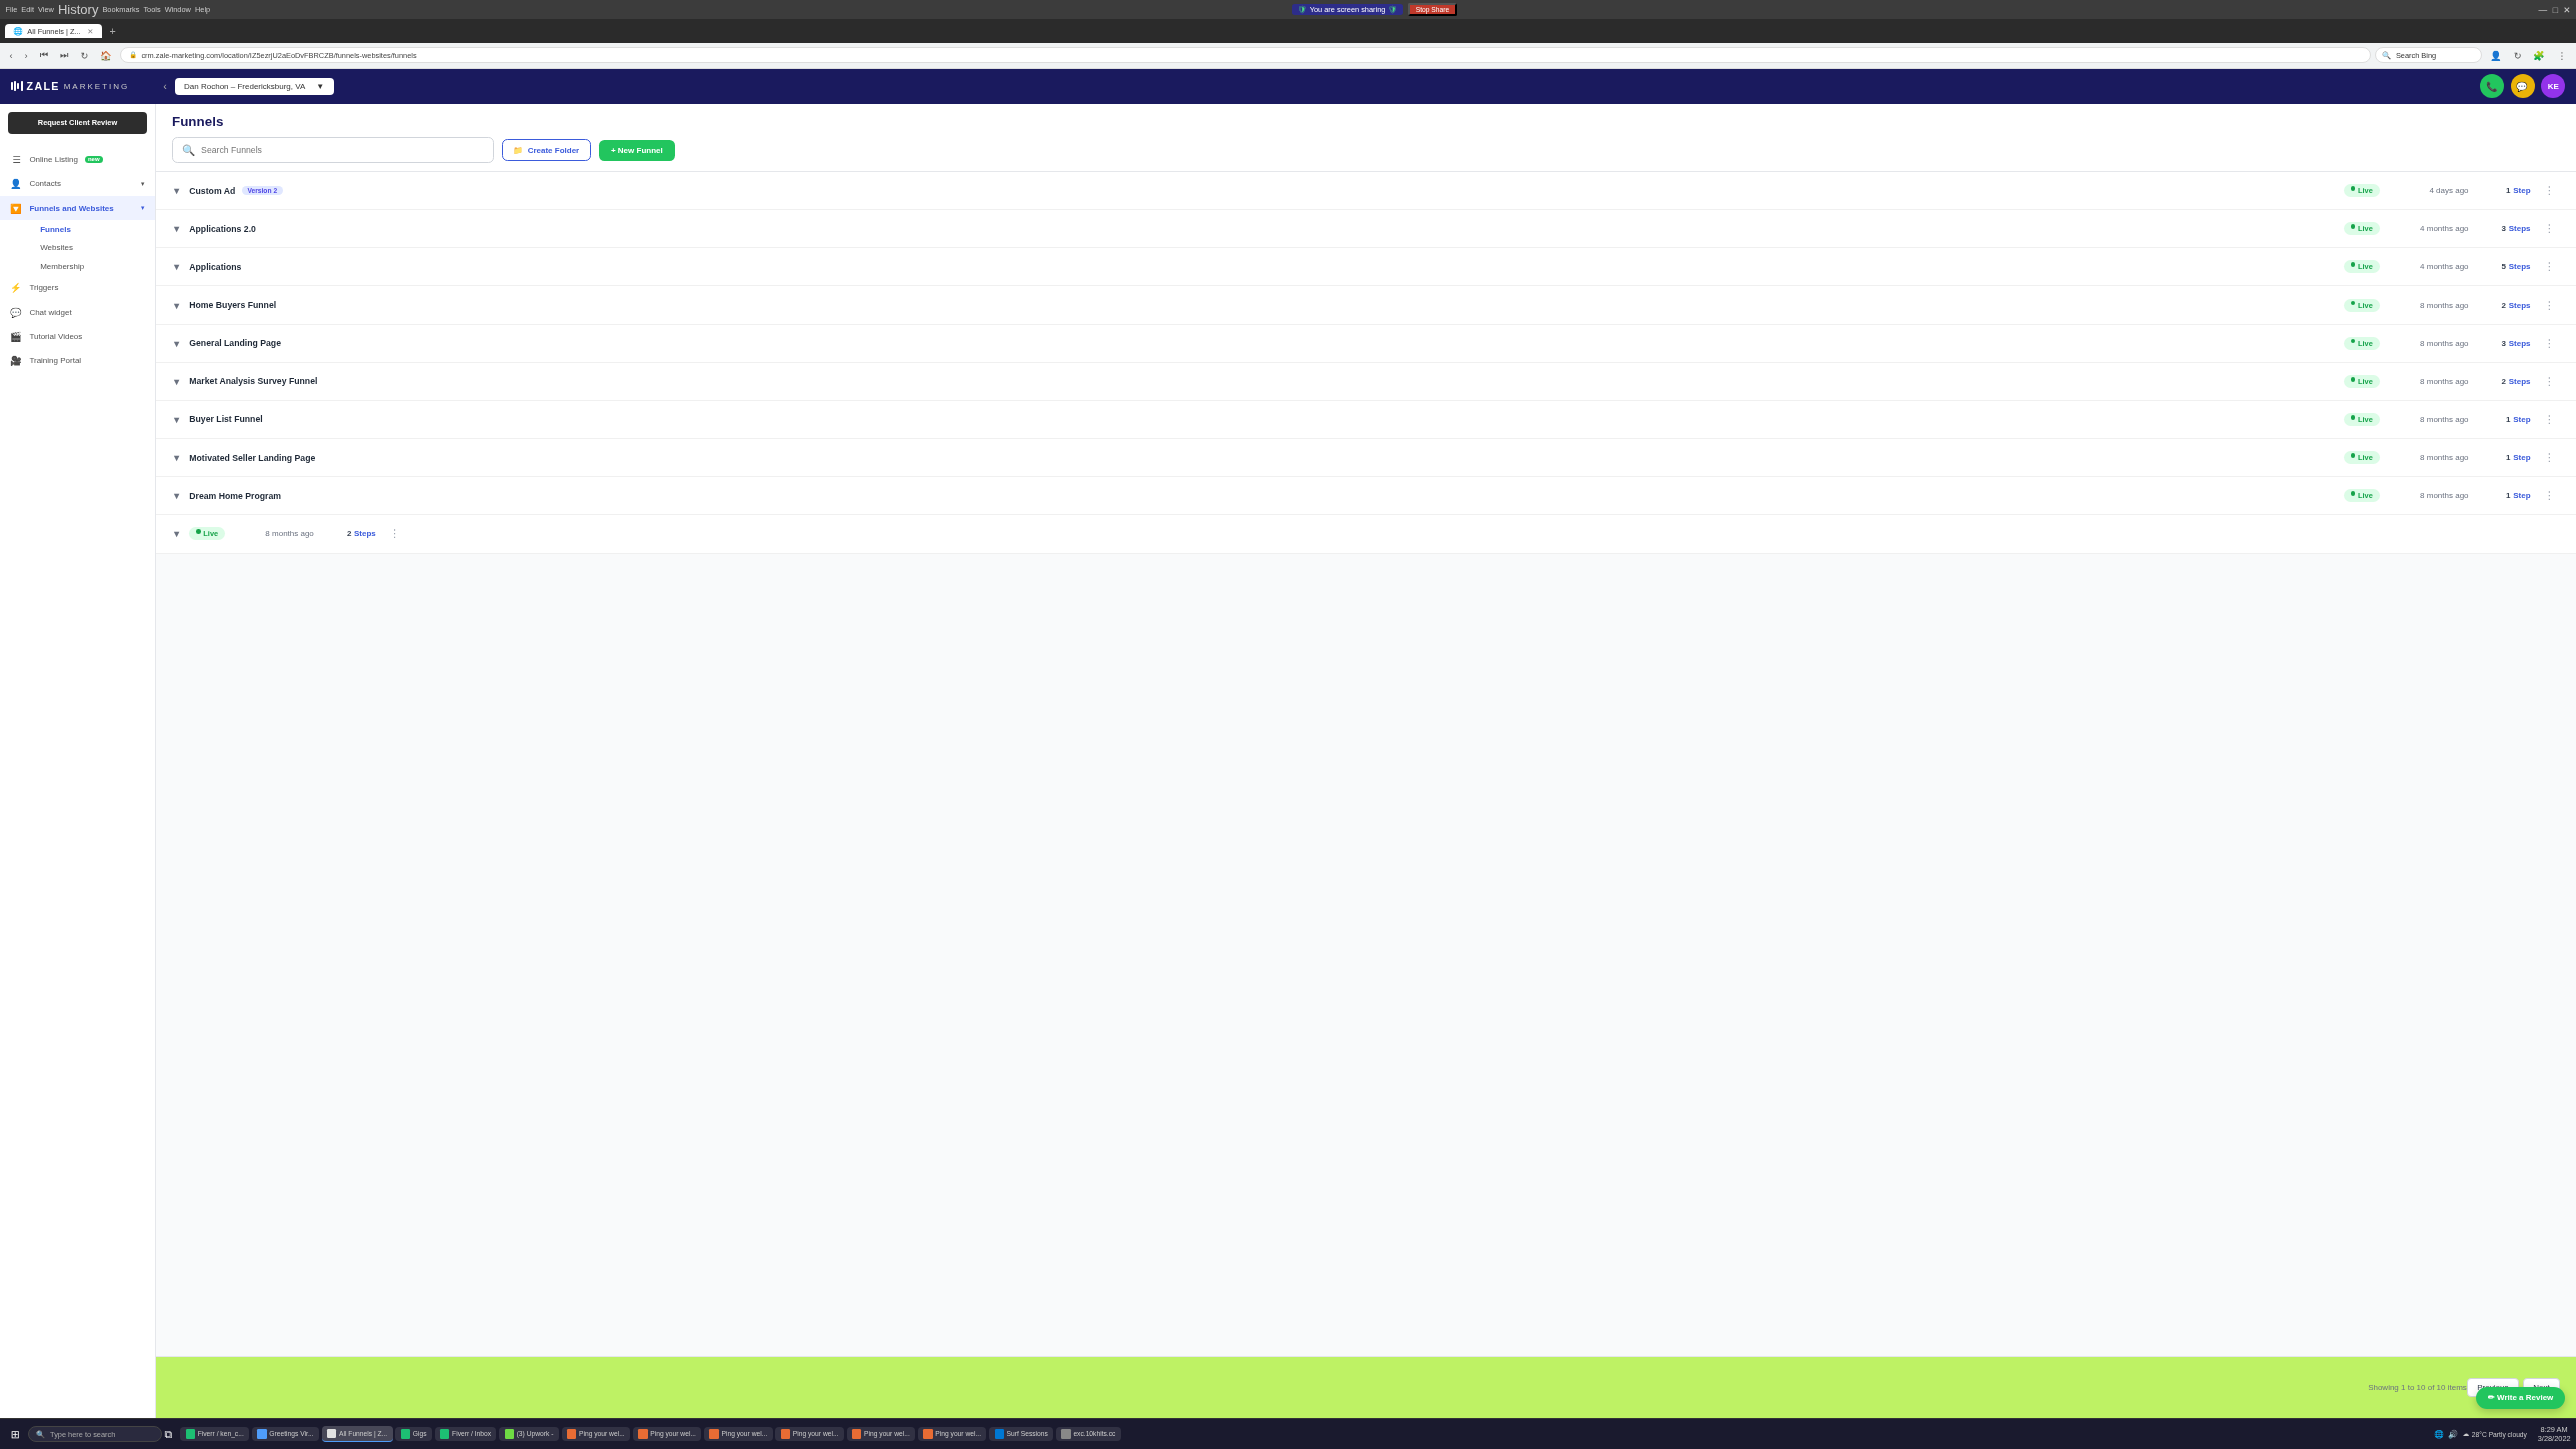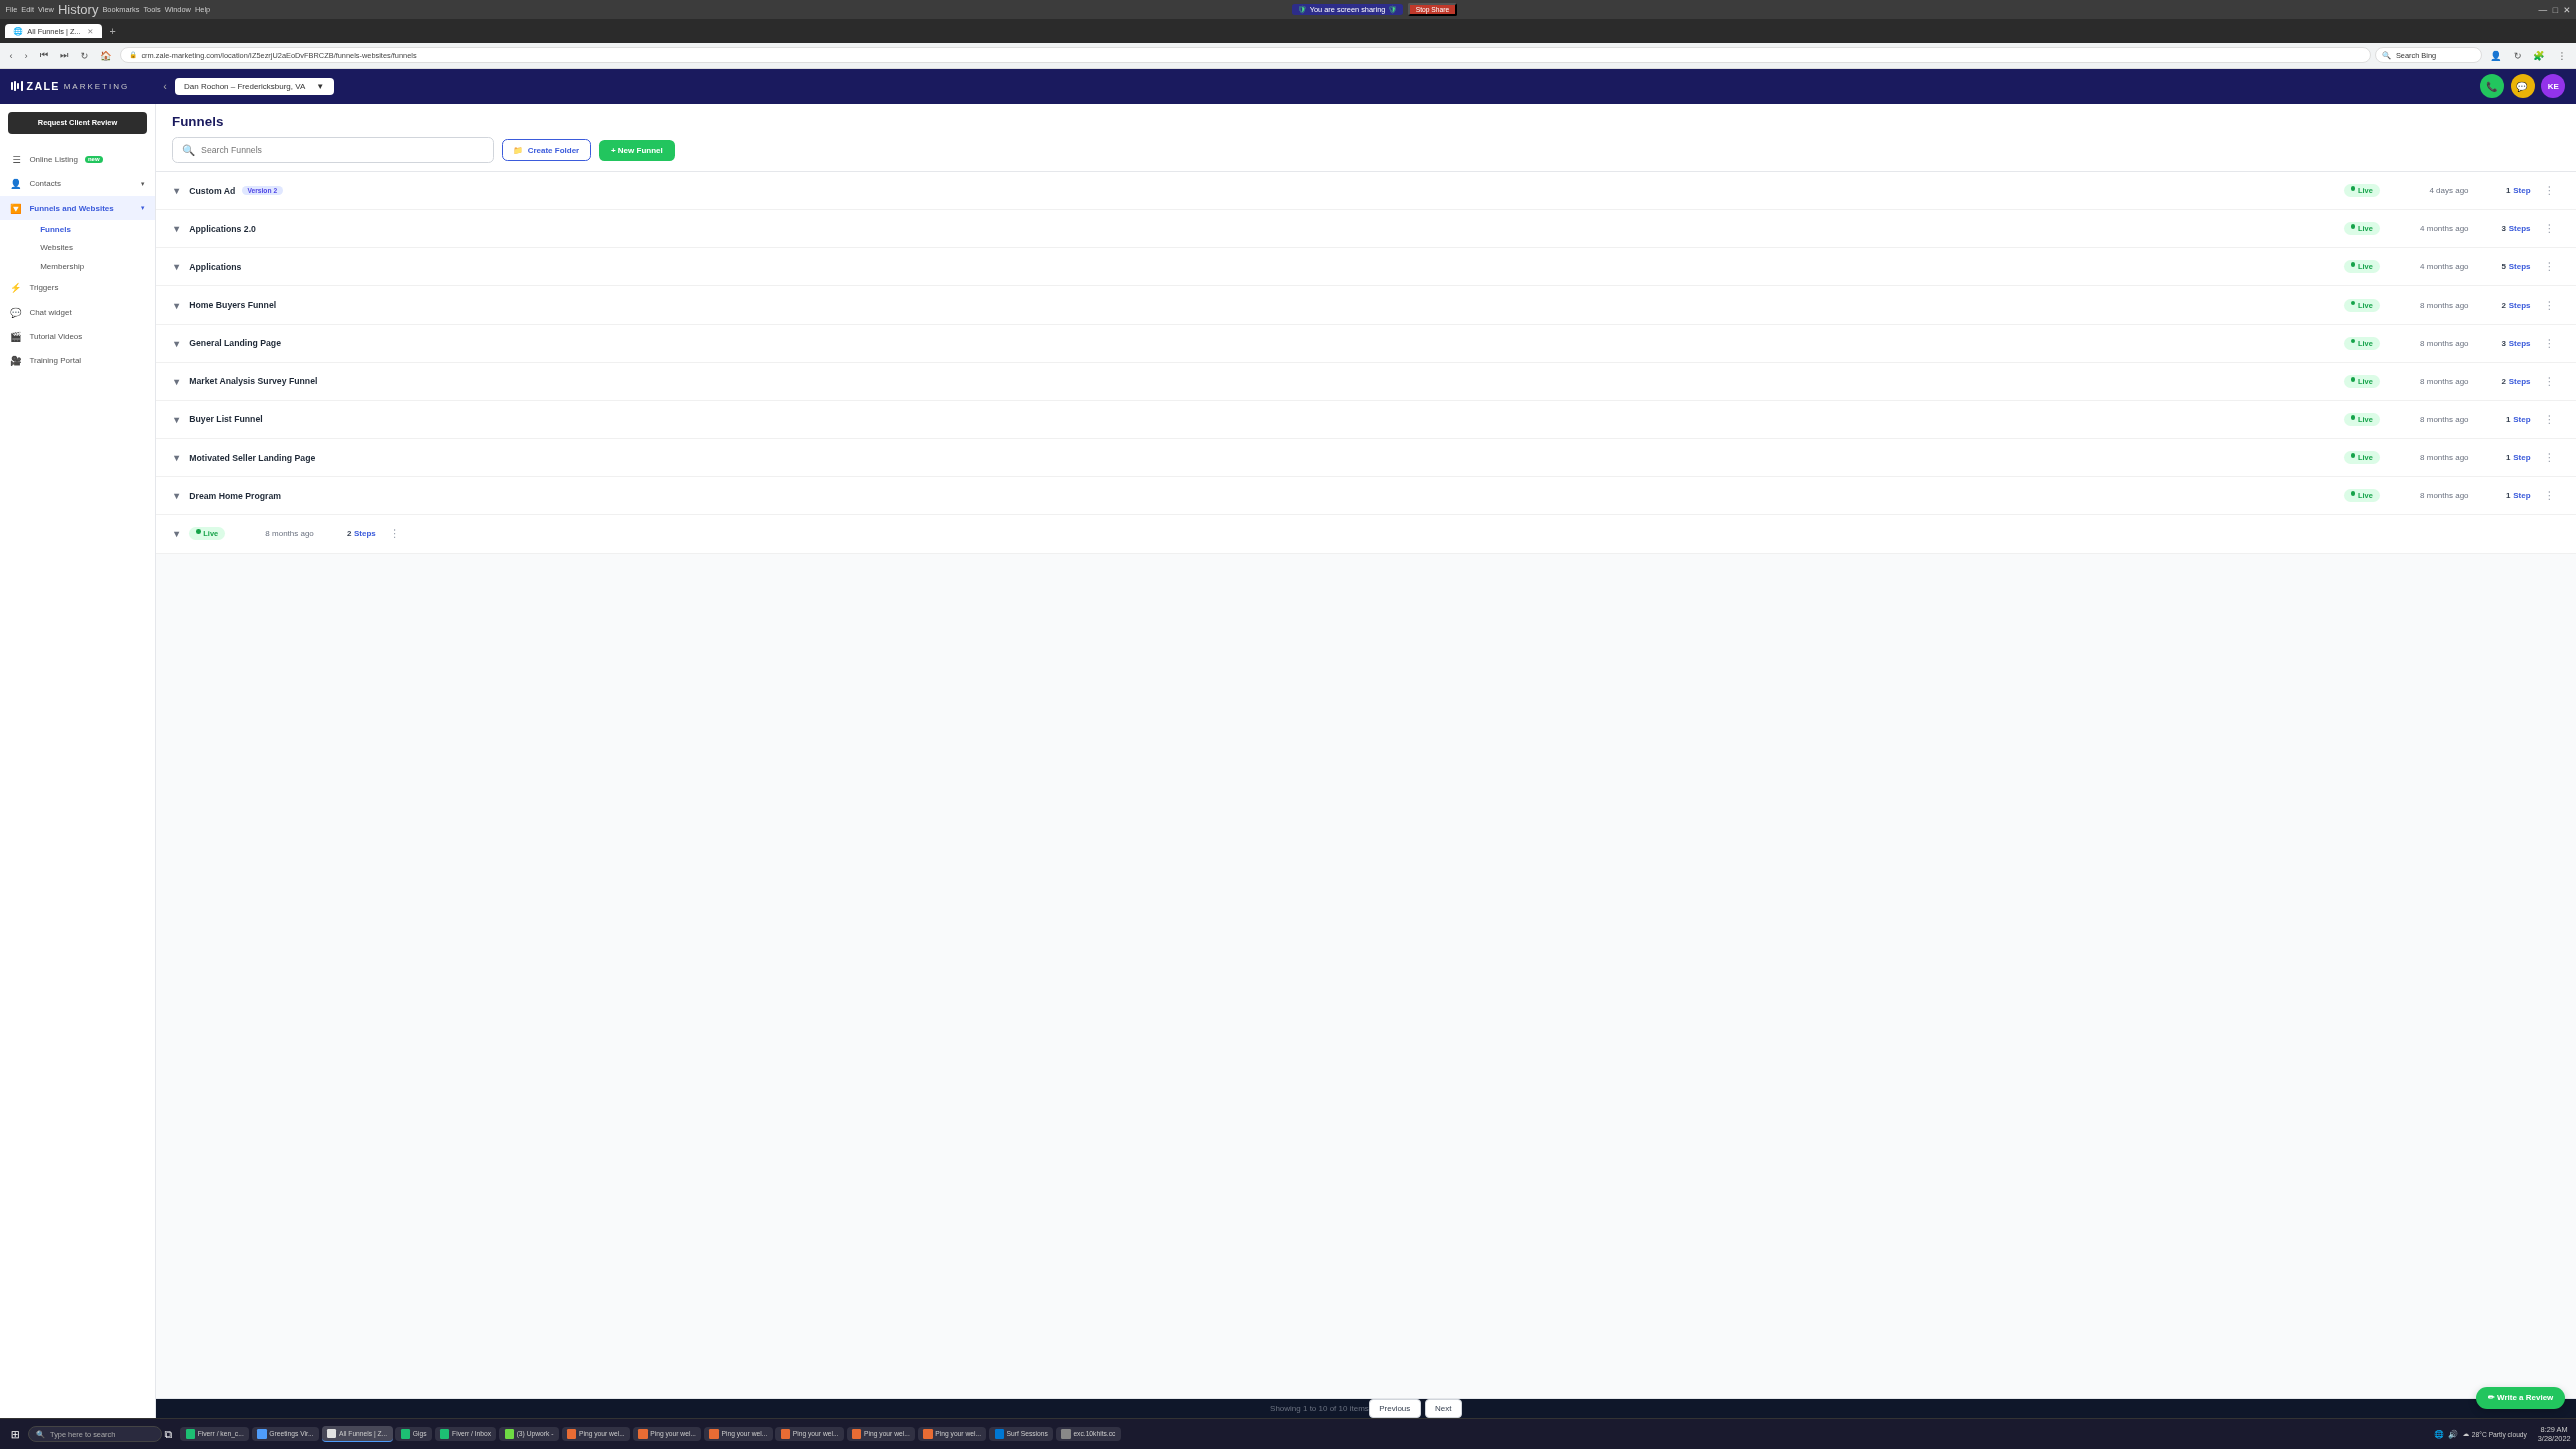--- a/index.html
+++ b/index.html
@@ -58,21 +58,21 @@
     .funnel-name { flex: 1; font-size: 8.7px; font-weight: 600; color: #1f2937; display: flex; align-items: center; gap: 6.7px; }
     .funnel-version-badge { background: #e0e7ff; color: #4f46e5; font-size: 6.7px; padding: 1.3px 5.4px; border-radius: 6.7px; font-weight: 600; }
     .funnel-status { display: flex; align-items: center; gap: 4px; }
     .live-badge { background: #dcfce7; color: #16a34a; font-size: 7.4px; padding: 2px 6.7px; border-radius: 8px; display: flex; align-items: flex-start; gap: 2.7px; font-weight: 600; }
     .live-dot { width: 4.7px; height: 4.7px; background: #16a34a; border-radius: 50%; display: inline-block; }
     .funnel-time { font-size: 8px; color: #6b7280; min-width: 81px; text-align: right; }
     .funnel-steps { font-size: 8px; color: #6b7280; min-width: 54px; text-align: right; display: flex; align-items: center; gap: 2.7px; justify-content: flex-end; }
     .steps-count { font-weight: 700; color: #374151; }
     .steps-link { color: #3b5bdb; font-weight: 600; cursor: pointer; }
     .funnel-menu { color: #9ca3af; cursor: pointer; font-size: 10.7px; padding: 2.7px 5.4px; }
-    .content-footer { background: #0f172a; border-top: 0.7px solid #e5e7eb; padding: 0 16px; display: flex; align-items: center; justify-content: center; }
+    .content-footer { background: #bef264; border-top: 0.7px solid #e5e7eb; padding: 21px 16px; display: flex; align-items: center; justify-content: flex-end; }
     .footer-text { font-size: 8px; color: #6b7280; }
     .pagination { display: flex; gap: 4px; }
     .page-btn { padding: 4px 9.4px; border: 0.7px solid #d1d5db; border-radius: 4px; font-size: 8px; cursor: pointer; background: #fff; color: #374151; }
 
     
     .fab-btn { position: fixed; bottom: 40px; right: 10.7px; background: #22c55e; color: #fff; border: none; border-radius: 16px; padding: 6.7px 12px; font-size: 8px; cursor: pointer; display: flex; align-items: center; gap: 4px; font-weight: 600; box-shadow: 0 2.7px 8px rgba(0,0,0,0.2); z-index: 100; }
 
     
     .taskbar { background: #1a1a2e; height: 31px; display: flex; align-items: center; padding: 0 5.4px; gap: 2.7px; border-top: 0.7px solid #333; position: relative; }
     .taskbar-start { background: transparent; border: none; color: #fff; font-size: 10.7px; cursor: pointer; padding: 2.7px 5.4px; display: flex; align-items: center; gap: 2.7px; }

